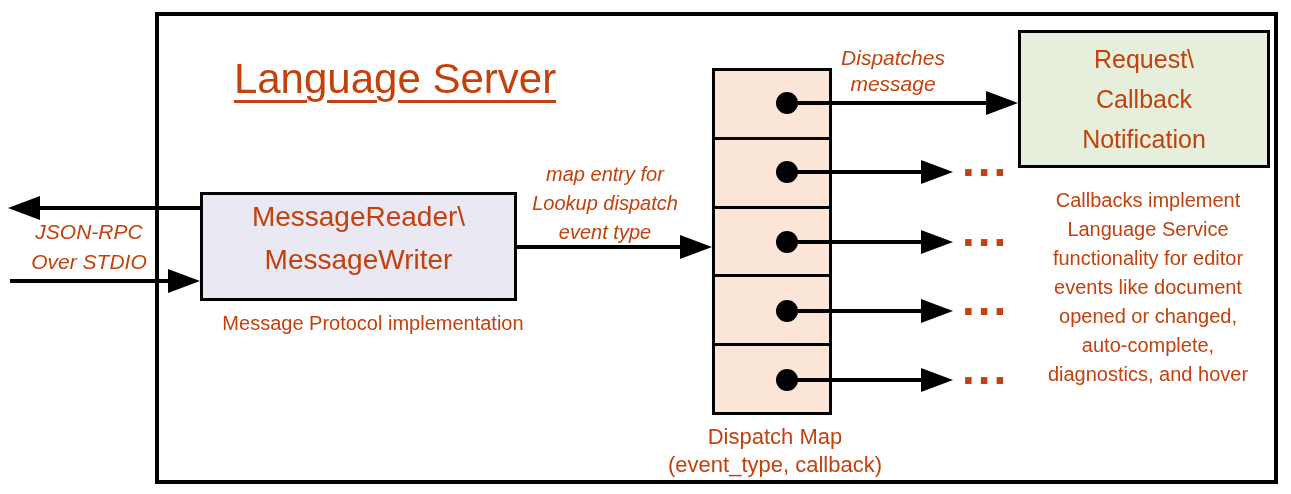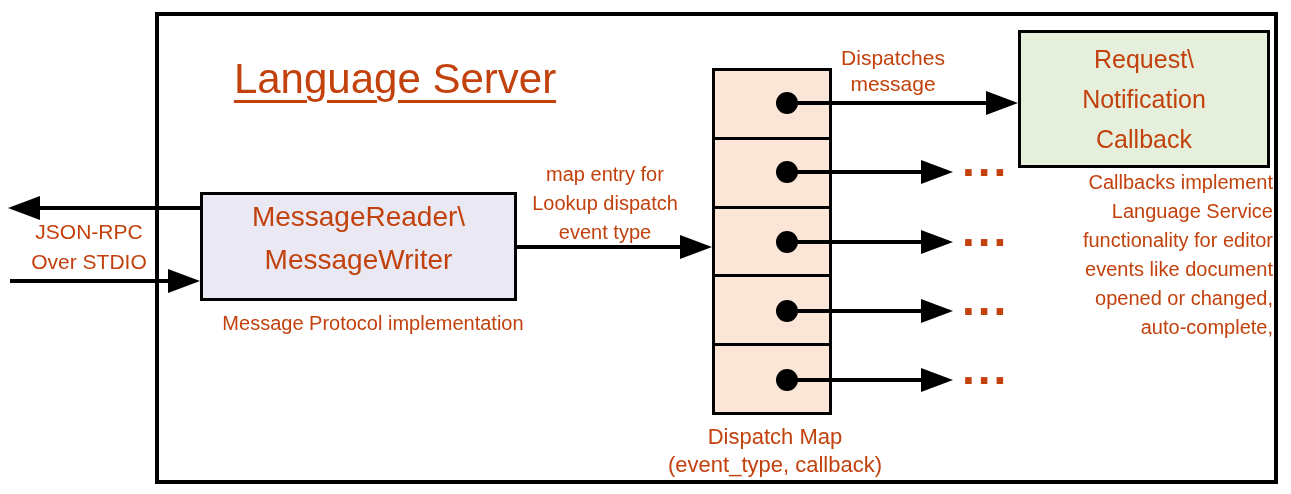--- a/index.html
+++ b/index.html
@@ -7,21 +7,21 @@
     position:relative;
     width:1291px;height:494px;
     background:#ffffff;
     font-family:"Liberation Sans", sans-serif;
     color:#c2410c;
     overflow:hidden;
   }
   .abs{position:absolute;}
   .box{box-sizing:border-box;border:3px solid #000;z-index:1;}
   .txt{z-index:2;text-align:center;white-space:nowrap;}
-  .italic{}
+  .italic{font-style:italic;}
 
   #outer-box{
     left:155px;top:12px;width:1123px;height:472px;
     border:4px solid #000;background:transparent;z-index:0;
     box-sizing:border-box;
   }
   #title{
     left:160px;top:57px;width:470px;
     font-size:42px;line-height:1.05;
   }
@@ -63,22 +63,22 @@
     left:818px;top:45px;width:150px;
     font-size:21px;line-height:26px;
   }
   #callback-box{
     left:1018px;top:30px;width:252px;height:138px;
     background:#e5efdc;
     display:flex;flex-direction:column;justify-content:center;
     font-size:25px;line-height:40px;text-align:center;
   }
   #callback-note{
-    left:1023px;top:168px;width:250px;
-    font-size:20px;line-height:29px;text-align:right;
+    left:1023px;top:186px;width:250px;
+    font-size:20px;line-height:29px;
   }
   .ellipsis{
     font-size:46px;font-weight:bold;letter-spacing:3px;
     line-height:40px;height:40px;width:70px;text-align:left;
     z-index:3;
   }
   #arrow-layer{
     left:0;top:0;width:1291px;height:494px;
     z-index:5;pointer-events:none;
   }
@@ -125,31 +125,32 @@
     <div>(event_type, callback)</div>
   </div>
 
   <div class="abs txt italic" id="dispatch-label">
     <div>Dispatches</div>
     <div>message</div>
   </div>
 
   <div class="abs box" id="callback-box">
     <div>Request\</div>
+    <div>Callback</div>
     <div>Notification</div>
-    <div>Callback</div>
   </div>
 
   <div class="abs txt" id="callback-note">
     <div>Callbacks implement</div>
     <div>Language Service</div>
     <div>functionality for editor</div>
     <div>events like document</div>
     <div>opened or changed,</div>
     <div>auto-complete,</div>
+    <div>diagnostics, and hover</div>
   </div>
 
   <div class="abs ellipsis" style="left:962px;top:140px;">...</div>
   <div class="abs ellipsis" style="left:962px;top:210px;">...</div>
   <div class="abs ellipsis" style="left:962px;top:279px;">...</div>
   <div class="abs ellipsis" style="left:962px;top:348px;">...</div>
 
   <svg class="abs" id="arrow-layer" width="1291" height="494" viewBox="0 0 1291 494" xmlns="http://www.w3.org/2000/svg">
 
     <line x1="200" y1="208" x2="38" y2="208" stroke="#000" stroke-width="4"></line>

